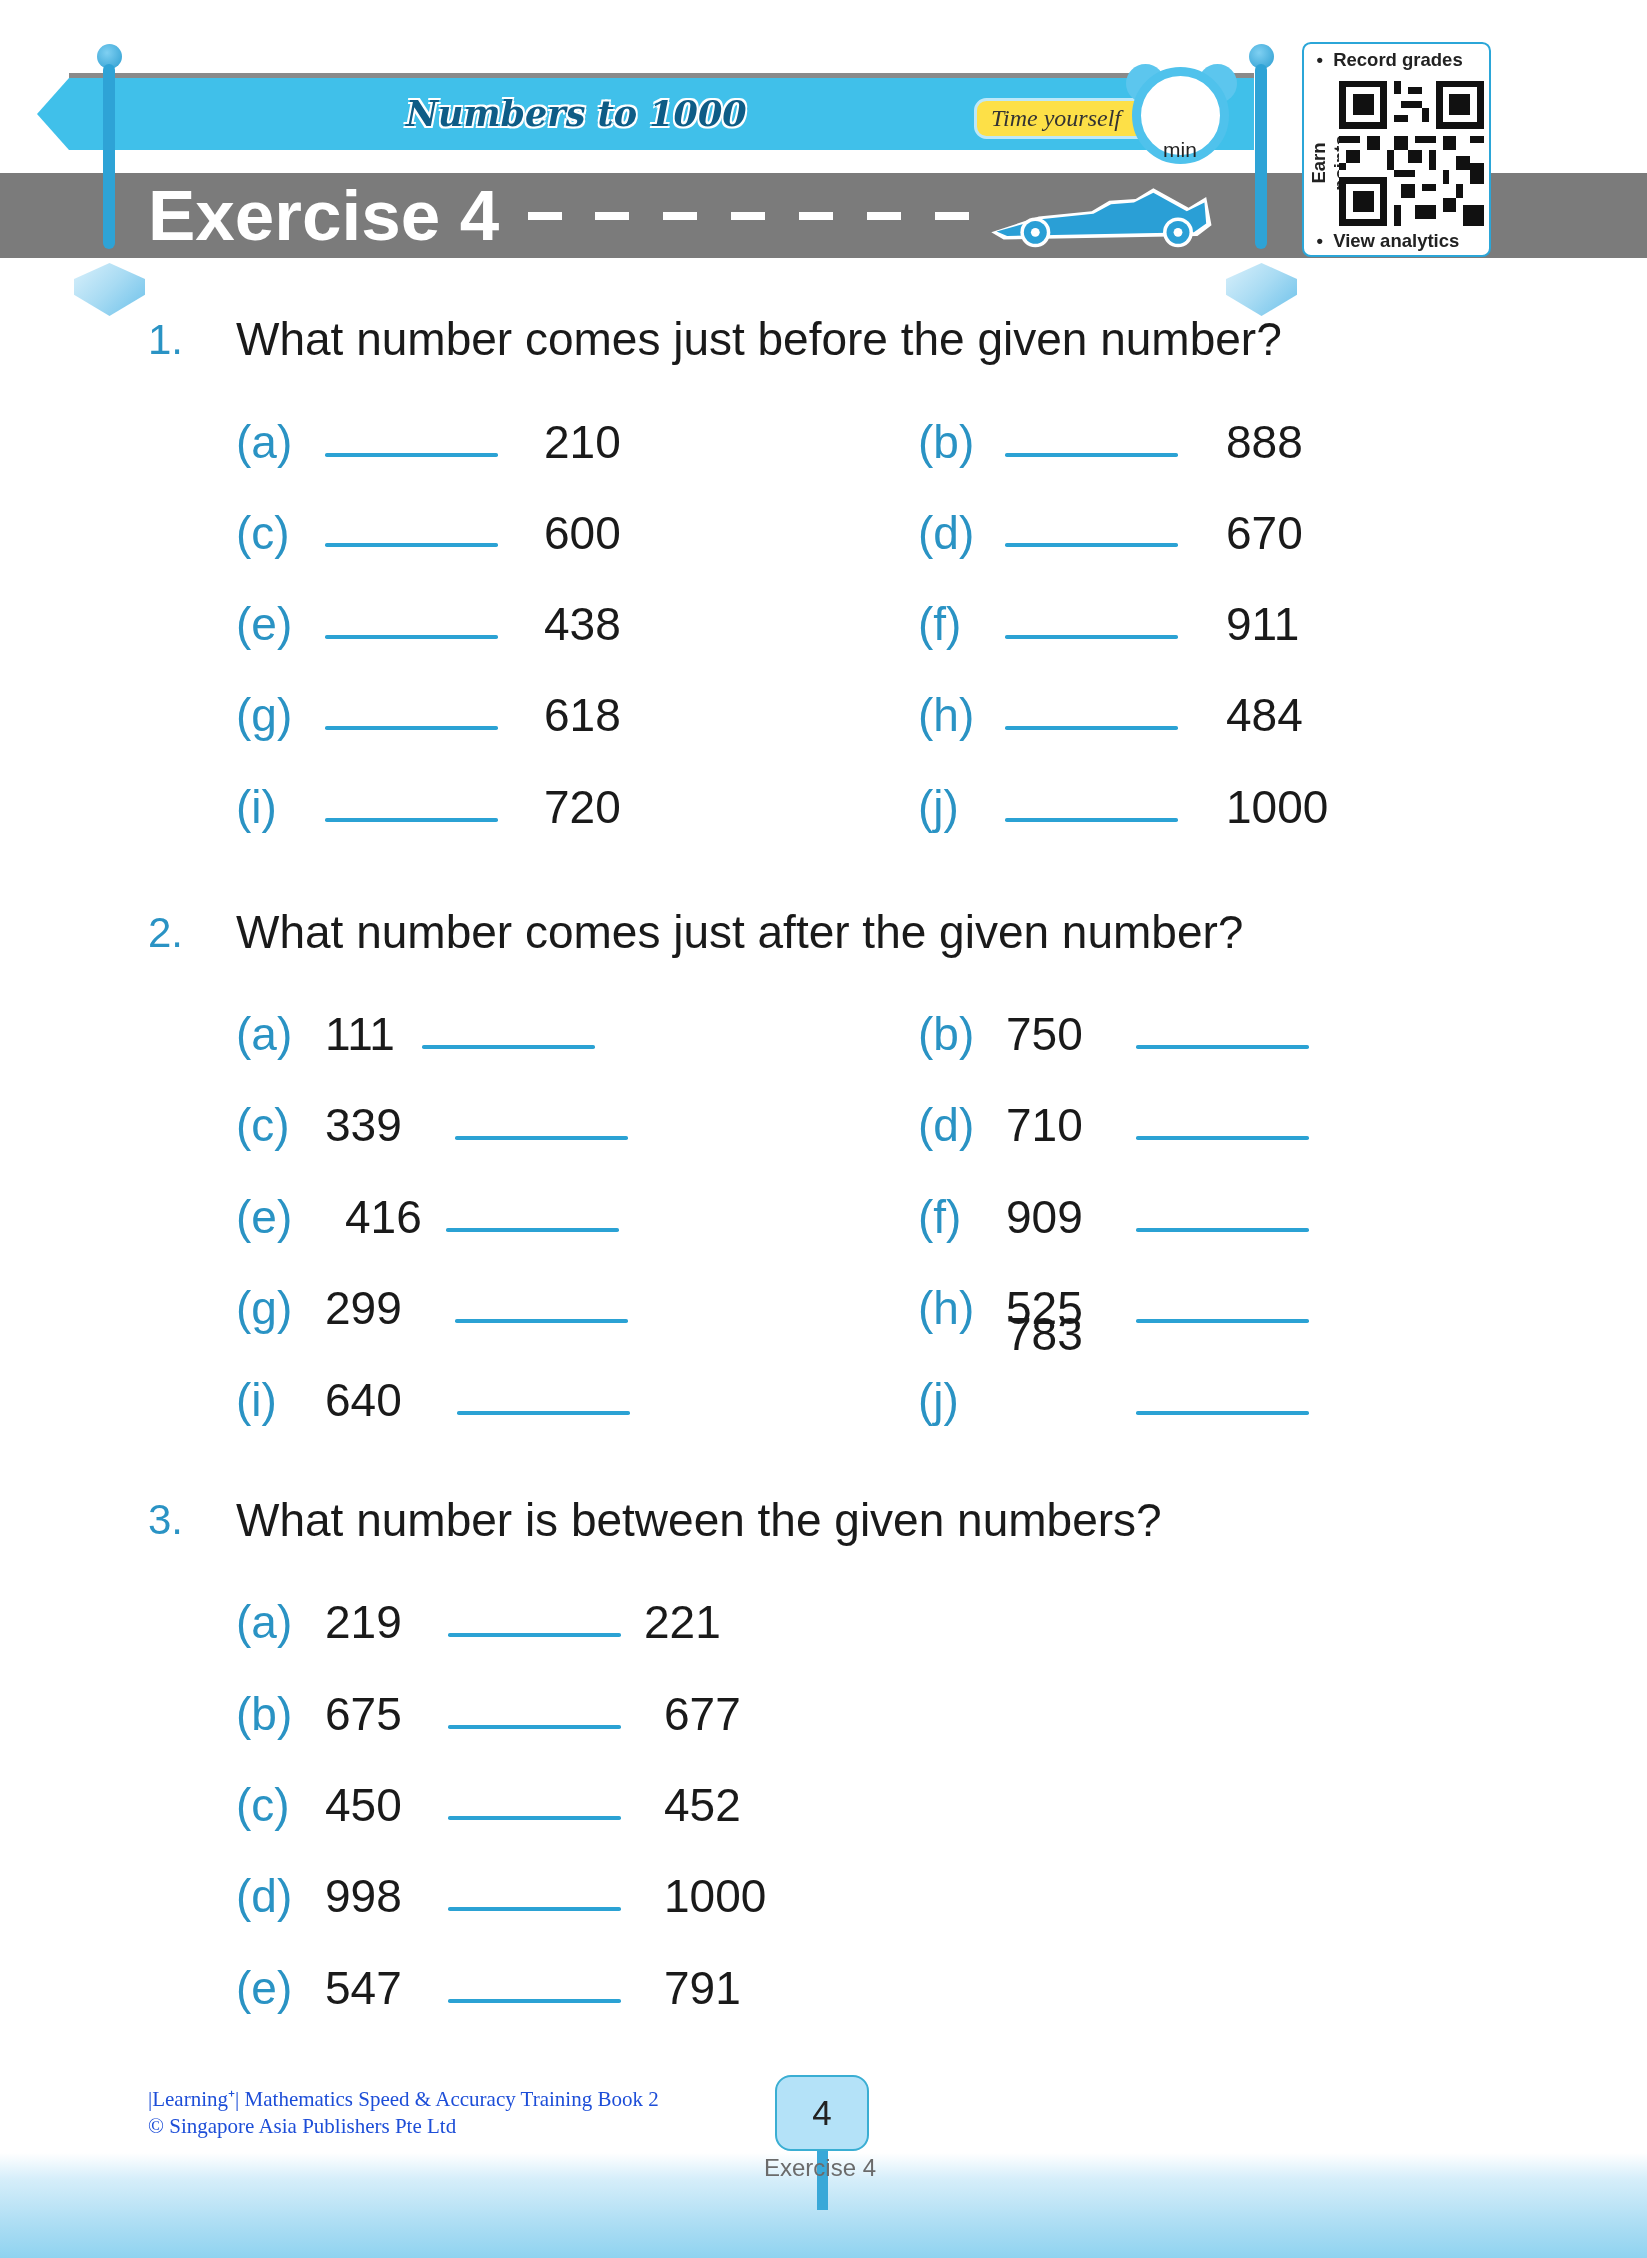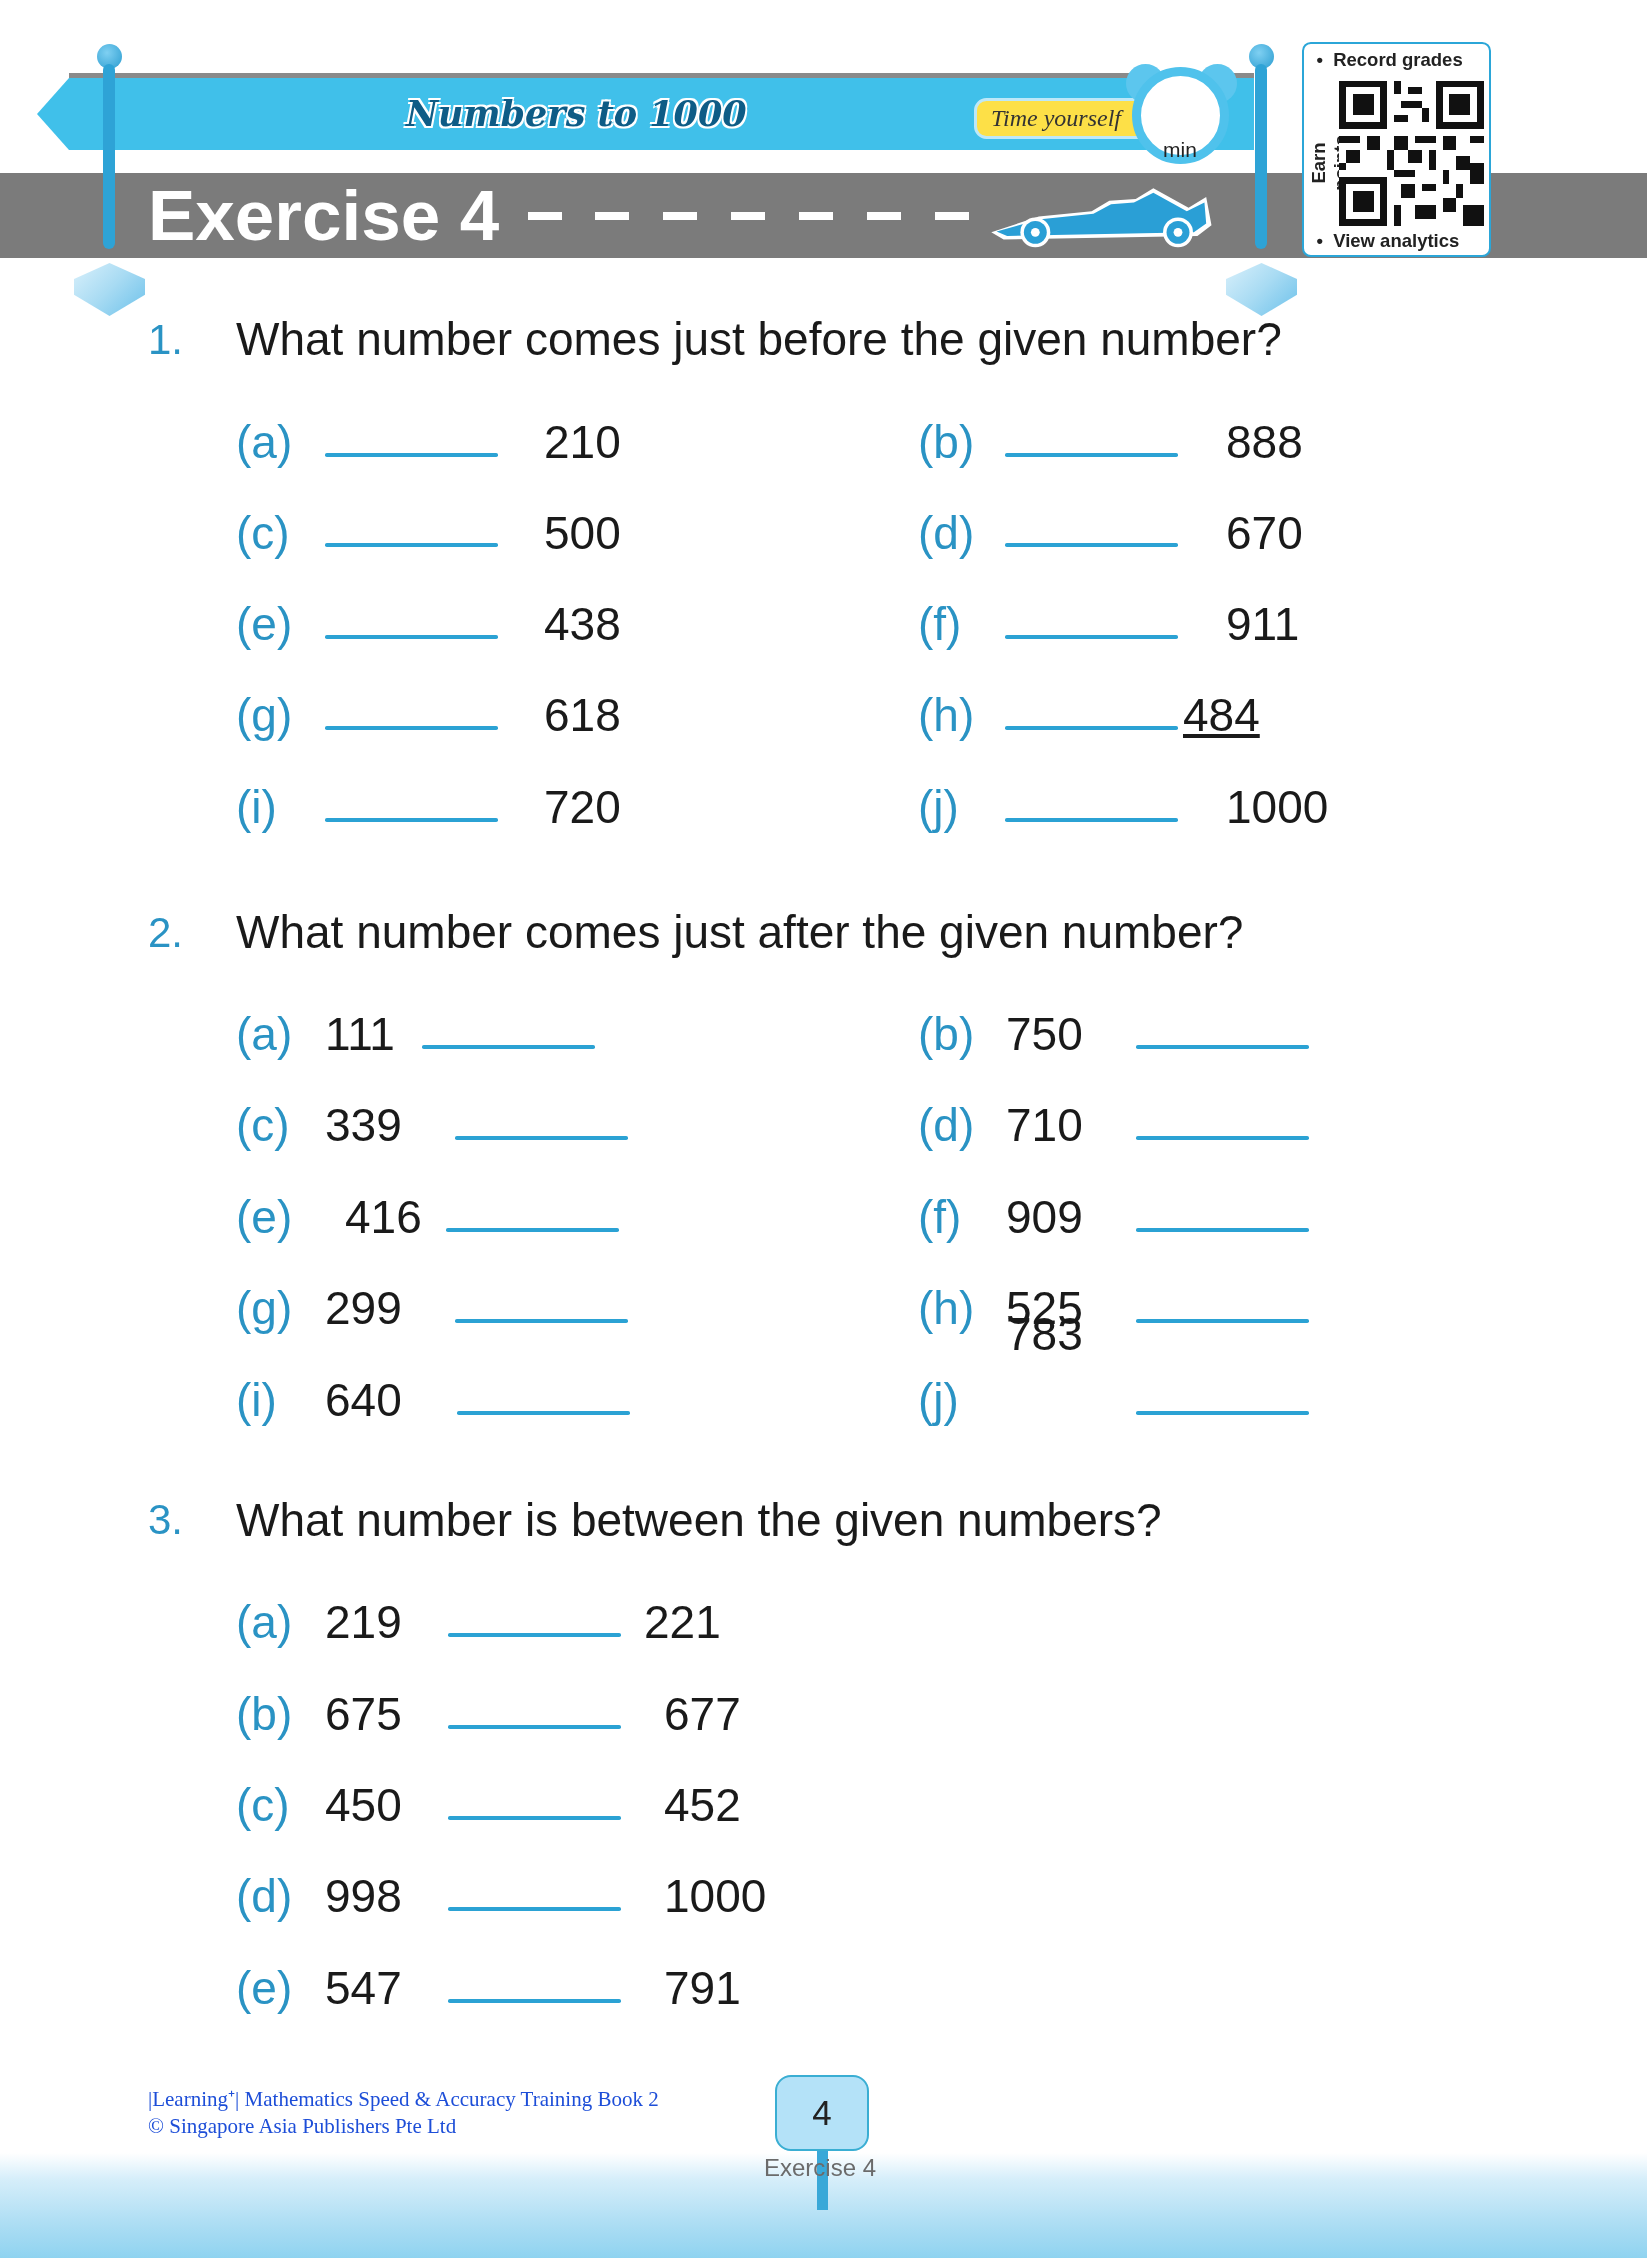--- a/index.html
+++ b/index.html
@@ -174,21 +174,21 @@
 
 <div class="abs q-num" style="left:148px;top:316px;">1.</div>
 <div class="abs q-text" style="left:236px;top:312px;">What number comes just before the given number?</div>
 
 <div class="abs label" style="left:236px;top:415px;">(a)</div>
 <div class="abs blank" style="left:325px;top:453px;width:173px;"></div>
 <div class="abs num" style="left:544px;top:415px;">210</div>
 
 <div class="abs label" style="left:236px;top:506px;">(c)</div>
 <div class="abs blank" style="left:325px;top:543px;width:173px;"></div>
-<div class="abs num" style="left:544px;top:506px;">500</div>
+<div class="abs num" style="left:544px;top:506px;">600</div>
 
 <div class="abs label" style="left:236px;top:597px;">(e)</div>
 <div class="abs blank" style="left:325px;top:635px;width:173px;"></div>
 <div class="abs num" style="left:544px;top:597px;">438</div>
 
 <div class="abs label" style="left:236px;top:688px;">(g)</div>
 <div class="abs blank" style="left:325px;top:726px;width:173px;"></div>
 <div class="abs num" style="left:544px;top:688px;">618</div>
 
 <div class="abs label" style="left:236px;top:780px;">(i)</div>
@@ -202,21 +202,21 @@
 <div class="abs label" style="left:918px;top:506px;">(d)</div>
 <div class="abs blank" style="left:1005px;top:543px;width:173px;"></div>
 <div class="abs num" style="left:1226px;top:506px;">670</div>
 
 <div class="abs label" style="left:918px;top:597px;">(f)</div>
 <div class="abs blank" style="left:1005px;top:635px;width:173px;"></div>
 <div class="abs num" style="left:1226px;top:597px;">911</div>
 
 <div class="abs label" style="left:918px;top:688px;">(h)</div>
 <div class="abs blank" style="left:1005px;top:726px;width:173px;"></div>
-<div class="abs num" style="left:1183px;top:688px;text-decoration:underline;">484</div>
+<div class="abs num" style="left:1226px;top:688px;">484</div>
 
 <div class="abs label" style="left:918px;top:780px;">(j)</div>
 <div class="abs blank" style="left:1005px;top:818px;width:173px;"></div>
 <div class="abs num" style="left:1226px;top:780px;">1000</div>
 
 <div class="abs q-num" style="left:148px;top:909px;">2.</div>
 <div class="abs q-text" style="left:236px;top:905px;">What number comes just after the given number?</div>
 
 <div class="abs label" style="left:236px;top:1007px;">(a)</div>
 <div class="abs num" style="left:325px;top:1007px;">111</div>

